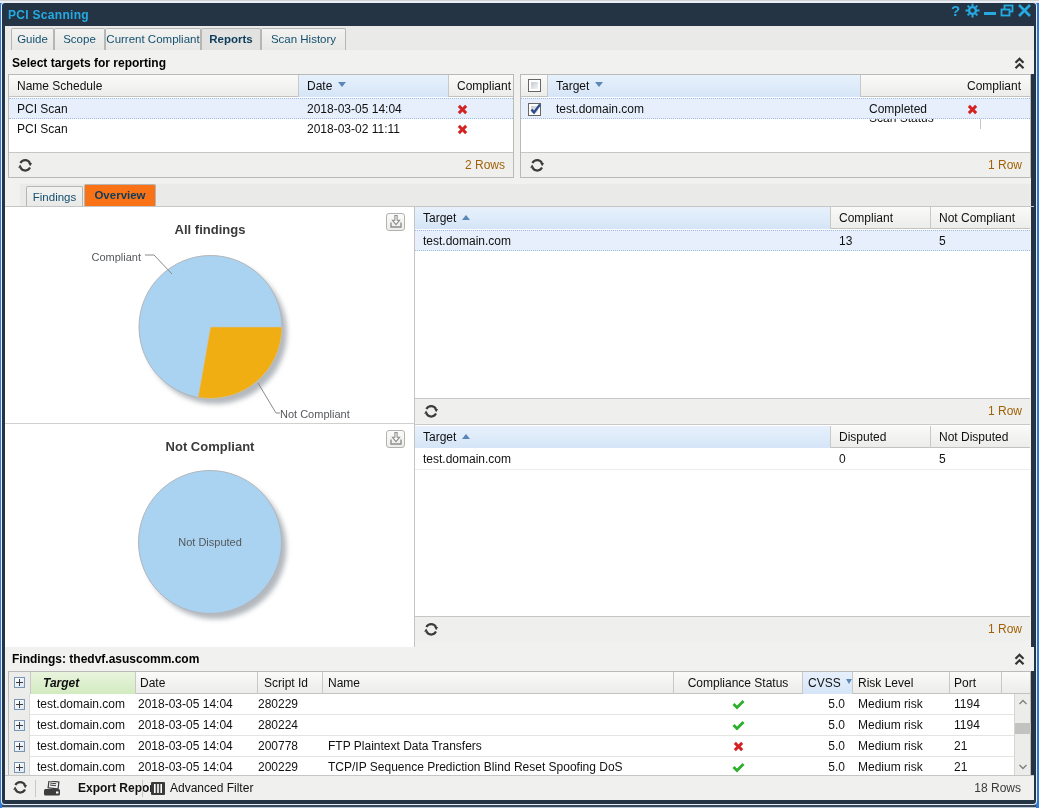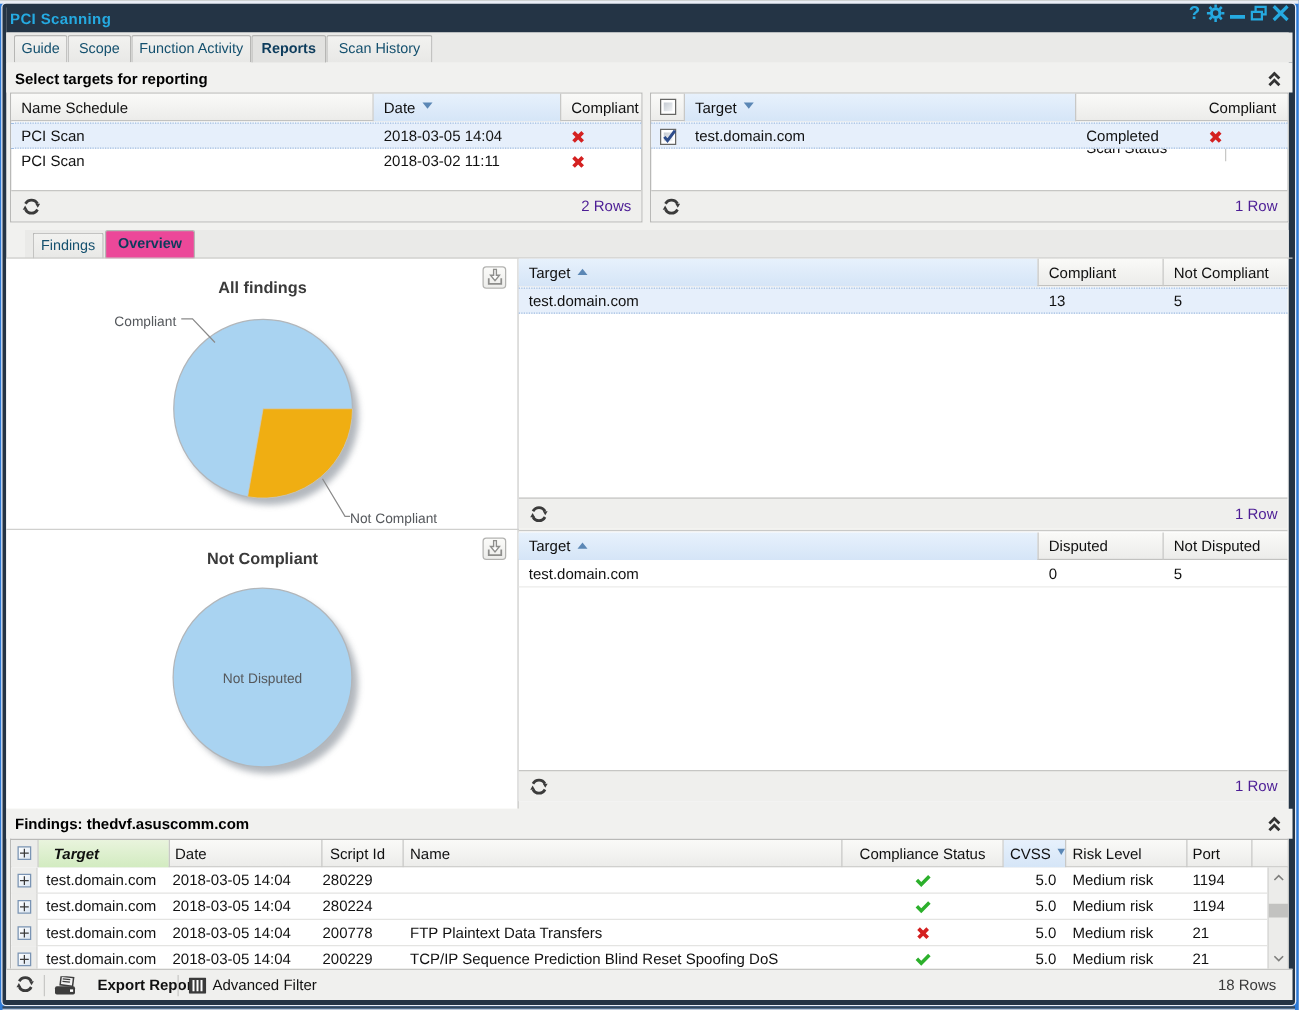--- a/index.html
+++ b/index.html
@@ -20,21 +20,21 @@
 
 .tbl{position:absolute;border:1px solid #b9b9b7;background:#fff;}
 .thead{position:absolute;left:0;right:0;top:0;height:22px;background:linear-gradient(#fafaf8,#ececea);border-bottom:1px solid #c2c2c0;}
 .th{position:absolute;top:0;height:22px;border-right:1px solid #c8c8c6;font-size:12px;color:#101010;line-height:22px;padding-left:8px;white-space:nowrap;}
 .th.sorted{background:linear-gradient(#e7f1fc,#d5e5f7);}
 .th.nb{border-right:none;}
 .trow{position:absolute;left:0;right:0;height:21px;font-size:12px;line-height:21px;white-space:nowrap;}
 .trow.sel{background:#e6effb;border-top:1px dotted #a0bce0;border-bottom:1px dotted #a0bce0;line-height:19px;}
 .td{position:absolute;top:0;height:21px;line-height:21px;padding-left:8px;overflow:hidden;white-space:nowrap;}
 .tfoot{position:absolute;left:0;right:0;bottom:0;height:25px;background:#efefed;border-top:1px solid #c6c6c4;}
-.rowsn{position:absolute;right:8px;top:0;line-height:24px;font-size:12px;color:#4c1d95;}
+.rowsn{position:absolute;right:8px;top:0;line-height:24px;font-size:12px;color:#a16207;}
 .refr{position:absolute;left:8px;top:4px;width:16px;height:16px;}
 
 .sd{display:inline-block;width:0;height:0;border:4px solid transparent;border-top:5px solid #5b87b5;margin-left:6px;vertical-align:-1px;}
 .su{display:inline-block;width:0;height:0;border:4px solid transparent;border-bottom:5px solid #5b87b5;margin-left:6px;vertical-align:2px;}
 
 .cb{position:absolute;width:13px;height:13px;border:1px solid #666664;background:#fff;}
 .cb:before{content:"";position:absolute;left:2px;top:2px;width:7px;height:7px;background:linear-gradient(135deg,#c4cad2,#f2f4f6);}
 
 .charttitle{position:absolute;font-size:13px;font-weight:bold;color:#3a3a3a;text-align:center;}
 .dlbtn{position:absolute;width:19px;height:18px;border:1px solid #b2b2b0;background:linear-gradient(#fbfbf9,#ededeb);border-radius:3px;}
@@ -83,21 +83,21 @@
       <rect x="1.5" y="6.5" width="8" height="6" fill="#243445"></rect>
     </svg></div>
 <div class="abs tbico" style="left:1017px;"><svg width="15" height="15" stroke="#25aae1" stroke-width="2.6">
       <line x1="2" y1="2" x2="13" y2="13"></line>
       <line x1="13" y1="2" x2="2" y2="13"></line>
     </svg></div>
 
 <div class="abs" id="tabbar">
 <div class="tab" style="left:6px;width:43px;">Guide</div>
 <div class="tab" style="left:49px;width:51px;">Scope</div>
-<div class="tab" style="left:100px;width:96px;">Function Activity</div>
+<div class="tab" style="left:100px;width:96px;">Current Compliant</div>
 <div class="tab active" style="left:196px;width:60px;">Reports</div>
 <div class="tab" style="left:256px;width:85px;">Scan History</div>
 </div>
 
 <div class="abs sechead" style="left:5px;top:50px;width:1029px;height:24px;line-height:26px;padding-left:7px;">Select targets for reporting</div>
 <div class="abs chevbtn" style="left:1014px;top:57px;"><svg width="12" height="13" fill="none" stroke="#333333" stroke-width="2.2">
       <path d="M1.5,5.8 L5.5,1.8 L9.5,5.8"></path>
       <path d="M1.5,11.2 L5.5,7.2 L9.5,11.2"></path>
     </svg></div>
 
@@ -161,21 +161,21 @@
           <path d="M13.0,10.6 A5.4,5.4 0 0 1 3.4,10.6"></path>
           <path d="M11.3,5.9 L15.1,5.9 L13.2,9.2 Z" fill="#3b3b3b" stroke="none"></path>
           <path d="M1.2,10.7 L5.0,10.7 L3.1,7.4 Z" fill="#3b3b3b" stroke="none"></path>
         </svg></div>
     <div class="rowsn">1 Row</div>
   </div>
 </div>
 
 <div class="abs" style="left:20px;top:184px;width:1011px;height:23px;background:#eaeae8;">
 <div class="tab" style="left:6px;width:57px;top:2px;height:21px;">Findings</div>
-<div class="tab active" style="left:64px;width:72px;top:0;height:23px;background:#ec4899;text-align:center;">Overview</div>
+<div class="tab active" style="left:64px;width:72px;top:0;height:23px;background:#f97316;text-align:center;">Overview</div>
 </div>
 
 <div class="abs" style="left:5px;top:206px;width:1029px;height:1px;background:#c6c6c4;"></div>
 <div class="abs" style="left:5px;top:207px;width:410px;height:440px;background:#fff;border-right:1px solid #c4c4c2;"></div>
 <div class="abs" style="left:5px;top:423px;width:410px;height:1px;background:#d0d0ce;"></div>
 <div class="charttitle" style="left:6px;top:222px;width:408px;">All findings</div>
 <div class="dlbtn" style="left:386px;top:213px;"><svg width="18" height="16">
       <path d="M4,8.5 L4,13 L14,13 L14,8.5" fill="none" stroke="#8e8e8c" stroke-width="1.4"></path>
       <path d="M7.9,1.5 L10.1,1.5 L10.1,6.2 L12.6,6.2 L9,10.6 L5.4,6.2 L7.9,6.2 Z" fill="#fff" stroke="#8e8e8c" stroke-width="1.1"></path>
     </svg></div>

